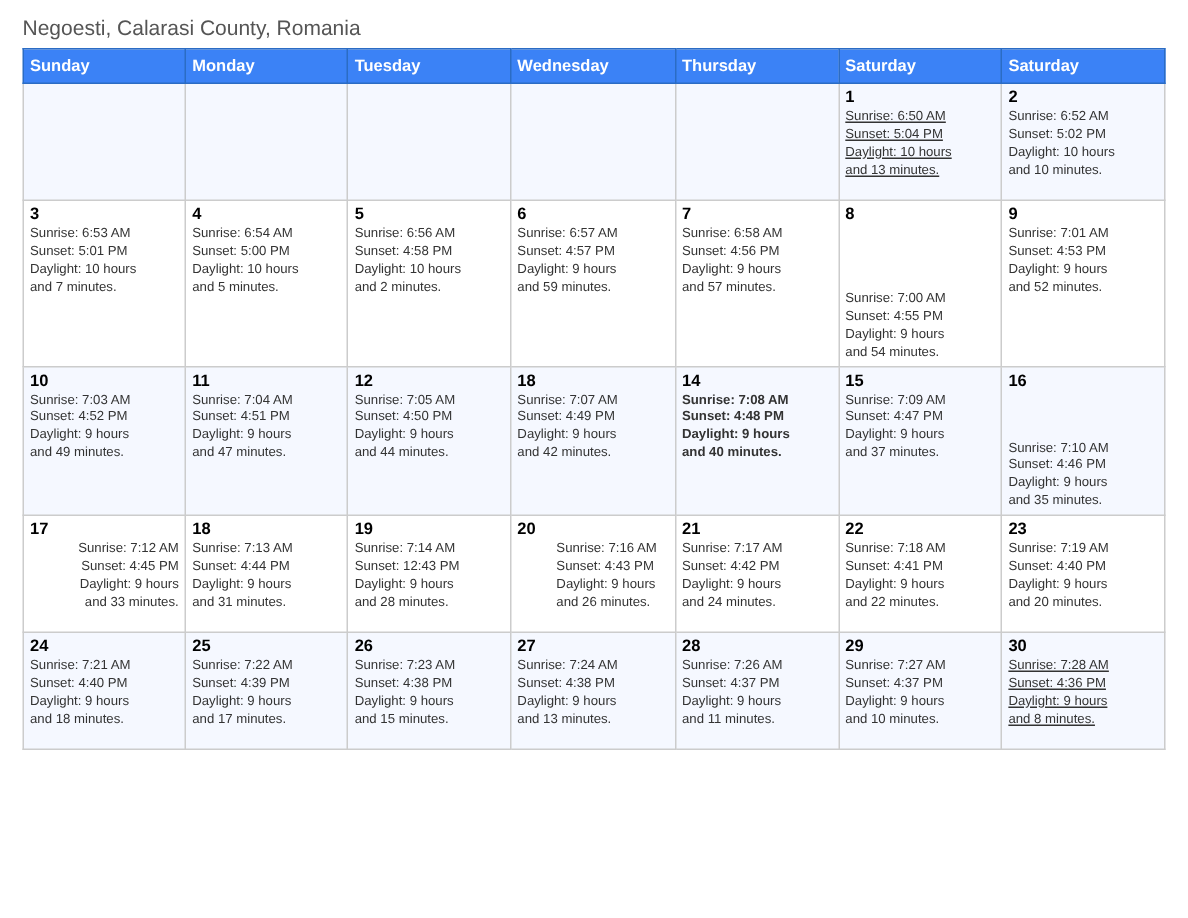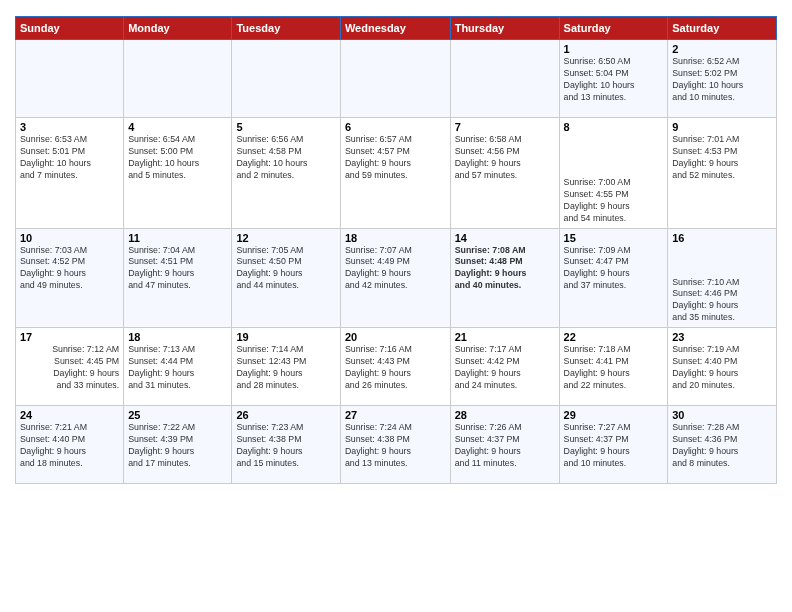--- a/index.html
+++ b/index.html
@@ -44,21 +44,21 @@
     .subtitle {
       font-size: 14px;
       color: #555;
     }
     table {
       width: 100%;
       border-collapse: collapse;
       font-size: 9.5px;
     }
     thead tr th {
-      background-color: #b91c1c;
+      background-color: #3b82f6;
       color: #fff;
       text-align: left;
       padding: 5px 4px;
       font-size: 11px;
       font-weight: bold;
       border: 1px solid #2b6cc4;
     }
     tbody tr td {
       border: 1px solid #ccc;
       vertical-align: top;
@@ -87,20 +87,21 @@
       color: #333;
       line-height: 1.35;
     }
   </style>
 </head>
 <body>
 
 <div class="page">
   <div class="header-area">
     <div class="title-area">
+      <div class="subtitle">Negoesti, Calarasi County, Romania</div>
     </div>
   </div>
 
   <table>
     <thead>
       <tr>
       <th>Sunday</th>
           <th>Monday</th>
           <th>Tuesday</th>
           <th>Wednesday</th>
@@ -111,21 +112,21 @@
     </thead>
     <tbody id="calendar-body">
     <tr>
           <td class="empty"></td>
           <td class="empty"></td>
           <td class="empty"></td>
           <td class="empty"></td>
           <td class="empty"></td>
           <td>
             <span class="day-number">1</span>
-            <div class="day-info" style="white-space: pre-line;">Sunrise: 6:50 AM
+            <div class="day-info" style="white-space: pre-line; text-decoration: underline;">Sunrise: 6:50 AM
 Sunset: 5:04 PM
 Daylight: 10 hours
 and 13 minutes.</div>
           </td>
           <td>
             <span class="day-number">2</span>
             <div class="day-info" style="white-space: pre-line;">Sunrise: 6:52 AM
 Sunset: 5:02 PM
 Daylight: 10 hours
 and 10 minutes.</div>
@@ -250,21 +251,21 @@
           </td>
           <td>
             <span class="day-number">19</span>
             <div class="day-info" style="white-space: pre-line;">Sunrise: 7:14 AM
 Sunset: 12:43 PM
 Daylight: 9 hours
 and 28 minutes.</div>
           </td>
           <td>
             <span class="day-number">20</span>
-            <div class="day-info" style="white-space: pre-line;">Sunrise: 7:16 AM
+            <div class="day-info" style="white-space: pre-line; margin-left: 26px;">Sunrise: 7:16 AM
 Sunset: 4:43 PM
 Daylight: 9 hours
 and 26 minutes.</div>
           </td>
           <td>
             <span class="day-number">21</span>
             <div class="day-info" style="white-space: pre-line;">Sunrise: 7:17 AM
 Sunset: 4:42 PM
 Daylight: 9 hours
 and 24 minutes.</div>
@@ -322,21 +323,21 @@
           </td>
           <td>
             <span class="day-number">29</span>
             <div class="day-info" style="white-space: pre-line;">Sunrise: 7:27 AM
 Sunset: 4:37 PM
 Daylight: 9 hours
 and 10 minutes.</div>
           </td>
           <td>
             <span class="day-number">30</span>
-            <div class="day-info" style="white-space: pre-line;">Sunrise: 7:28 AM
+            <div class="day-info" style="white-space: pre-line; text-decoration: underline;">Sunrise: 7:28 AM
 Sunset: 4:36 PM
 Daylight: 9 hours
 and 8 minutes.</div>
           </td>
         </tr>
       </tbody>
   </table>
 </div>
 
 </body></html>

